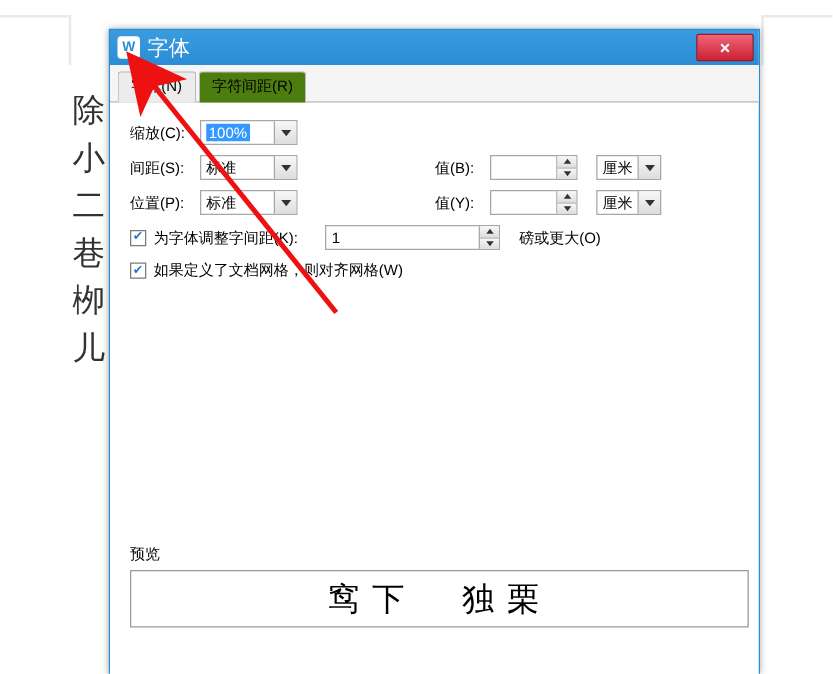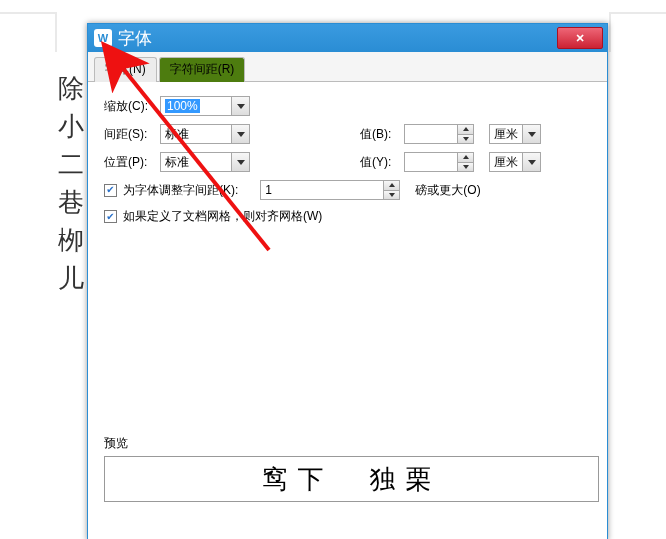--- a/index.html
+++ b/index.html
@@ -10,21 +10,21 @@
   .app-icon{width:18px;height:18px;background:#fff;border-radius:3px;margin:0 6px 0 6px;display:flex;align-items:center;justify-content:center;color:#2a8dd4;font-weight:bold;font-size:11px}
   .title{font-size:17px}
   .close-btn{position:absolute;right:4px;top:3px;width:44px;height:20px;background:linear-gradient(#e67,#c23);border:1px solid #a12;border-radius:2px;display:flex;align-items:center;justify-content:center;color:#fff;font-weight:bold;font-size:11px;cursor:pointer}
   .tabs{display:flex;align-items:flex-end;height:30px;background:#f5f5f5;border-bottom:1px solid #bbb;padding-left:6px;padding-top:6px;box-sizing:border-box}
   .tab{border:1px solid #bbb;border-bottom:none;padding:3px 10px 4px;margin-right:2px;background:#ececec;border-radius:3px 3px 0 0;cursor:pointer;position:relative;top:1px}
   .tab.active{background:#4d7c0f;font-weight:normal;top:1px;z-index:2}
   .panel{padding:14px 16px;position:relative;height:420px;box-sizing:border-box}
   .row{display:flex;align-items:center;margin-bottom:8px}
   .lbl{width:56px}
   .combo,.num{border:1px solid #a7a7a7;height:20px;display:flex;align-items:center;background:#fff;position:relative;box-sizing:border-box}
-  .combo{width:90px;padding-left:4px}
+  .combo{width:78px;padding-left:4px}
   .combo-arrow{position:absolute;right:0;top:0;width:17px;height:100%;border-left:1px solid #a7a7a7;background:linear-gradient(#f7f7f7,#ddd);display:flex;align-items:center;justify-content:center}
   .combo-arrow::after{content:"";border-left:4px solid transparent;border-right:4px solid transparent;border-top:5px solid #333}
   .selected-text{background:#3399ff;color:#fff;padding:0 2px}
   .gap{width:110px}
   .lbl2{width:44px}
   .num{width:70px}
   .num .spin{position:absolute;right:0;top:0;width:15px;height:100%;border-left:1px solid #a7a7a7;display:flex;flex-direction:column}
   .num .spin div{flex:1;background:linear-gradient(#f7f7f7,#ddd);display:flex;align-items:center;justify-content:center}
   .num .spin div:first-child{border-bottom:1px solid #a7a7a7}
   .num .spin div::after{content:"";border-left:3px solid transparent;border-right:3px solid transparent}

